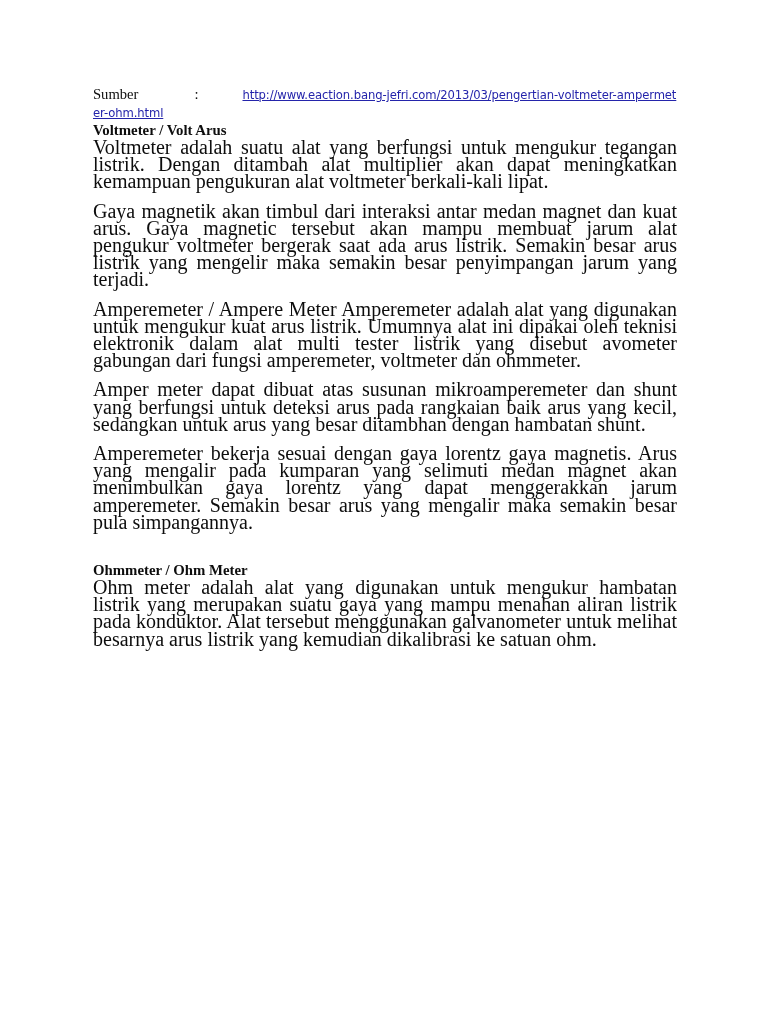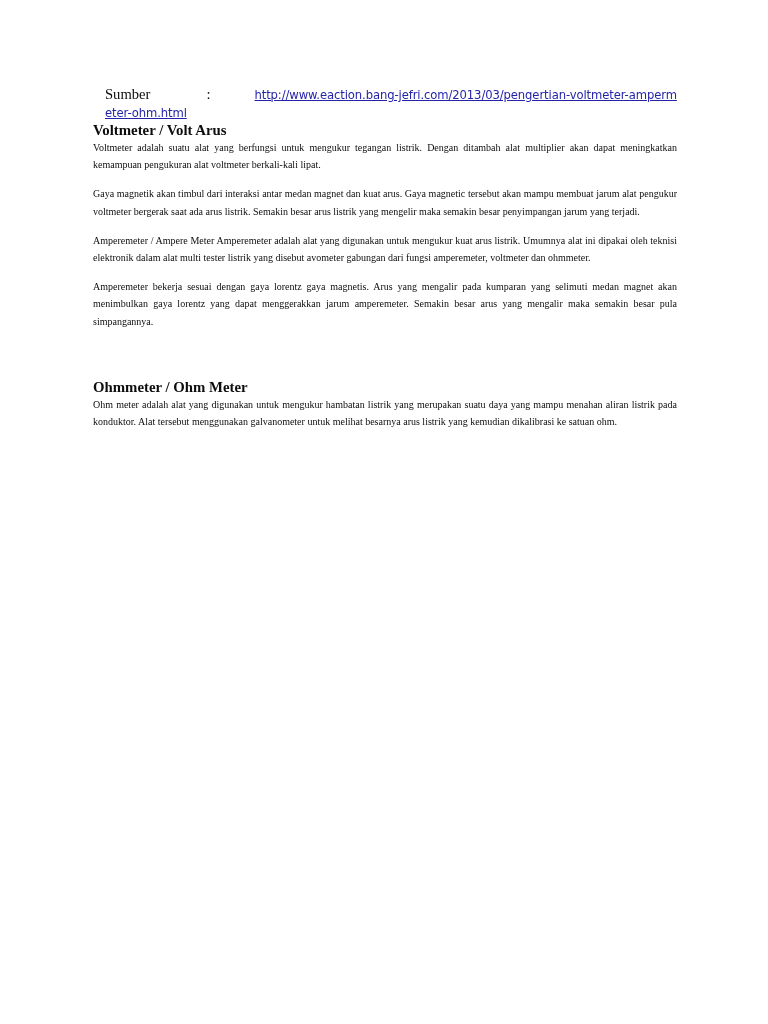--- a/index.html
+++ b/index.html
@@ -32,21 +32,21 @@
     left: 93px;
     top: 86px;
     width: 584px;
   }
 
   
   .source-line {
     font-size: 14.6px;
     line-height: 17px;
     text-align: justify;
-    margin: 0 0 0 12px;
+    margin: 0 0 0 0;
     
     text-align-last: left;
   }
   .source-label {
     font-family: "Liberation Serif", "DejaVu Serif", serif;
     font-size: 14.6px;
     color: #0d0d0d;
     letter-spacing: 0;
   }
   .spacer-wide {
@@ -69,26 +69,26 @@
 
   
   .heading {
     font-size: 14.8px;
     line-height: 17px;
     font-weight: bold;
     margin: 0;
     text-align: left;
   }
   .heading-gap-big {
-    margin-top: 49px;
+    margin-top: 31px;
   }
 
   
   .para {
-    font-size: 10px;
+    font-size: 20px;
     line-height: 17.2px;
     text-align: justify;
     margin: 0;
     hyphens: none;
   }
   .para + .para,
   .para-gap {
     margin-top: 12px;
   }
   .inline-head {
@@ -101,19 +101,20 @@
 <div class="page">
   <div class="content">
 
     <p class="source-line"><span class="source-label">Sumber</span><span class="spacer-wide"></span><span class="source-label">:</span><span class="spacer-mid"></span><a class="source-url" href="#">http://www.eaction.bang-jefri.com/2013/03/pengertian-voltmeter-ampermeter-ohm.html</a></p>
 
     <h2 class="heading">Voltmeter / Volt Arus</h2>
     <p class="para">Voltmeter adalah suatu alat yang berfungsi untuk mengukur tegangan listrik. Dengan ditambah alat multiplier akan dapat meningkatkan kemampuan pengukuran alat voltmeter berkali-kali lipat.</p>
     <p class="para">Gaya magnetik akan timbul dari interaksi antar medan magnet dan kuat arus. Gaya magnetic tersebut akan mampu membuat jarum alat pengukur voltmeter bergerak saat ada arus listrik. Semakin besar arus listrik yang mengelir maka semakin besar penyimpangan jarum yang terjadi.</p>
 
     <p class="para para-gap"><span class="inline-head">Amperemeter / Ampere Meter</span><span> Amperemeter adalah alat yang digunakan untuk mengukur kuat arus listrik. Umumnya alat ini dipakai oleh teknisi elektronik dalam alat multi tester listrik yang disebut avometer gabungan dari fungsi amperemeter, voltmeter dan ohmmeter.</span></p>
+    <p class="para">Amper meter dapat dibuat atas susunan mikroamperemeter dan shunt yang berfungsi untuk deteksi arus pada rangkaian baik arus yang kecil, sedangkan untuk arus yang besar ditambhan dengan hambatan shunt.</p>
     <p class="para">Amperemeter bekerja sesuai dengan gaya lorentz gaya magnetis. Arus yang mengalir pada kumparan yang selimuti medan magnet akan menimbulkan gaya lorentz yang dapat menggerakkan jarum amperemeter. Semakin besar arus yang mengalir maka semakin besar pula simpangannya.</p>
 
     <h2 class="heading heading-gap-big">Ohmmeter / Ohm Meter</h2>
-    <p class="para">Ohm meter adalah alat yang digunakan untuk mengukur hambatan listrik yang merupakan suatu daya yang mampu menahan aliran listrik pada konduktor. Alat tersebut menggunakan galvanometer untuk melihat besarnya arus listrik yang kemudian dikalibrasi ke satuan ohm.</p>
+    <p class="para">Ohm meter adalah alat yang digunakan untuk mengukur hambatan listrik yang merupakan suatu gaya yang mampu menahan aliran listrik pada konduktor. Alat tersebut menggunakan galvanometer untuk melihat besarnya arus listrik yang kemudian dikalibrasi ke satuan ohm.</p>
 
   </div>
 </div>
 
 </body></html>

